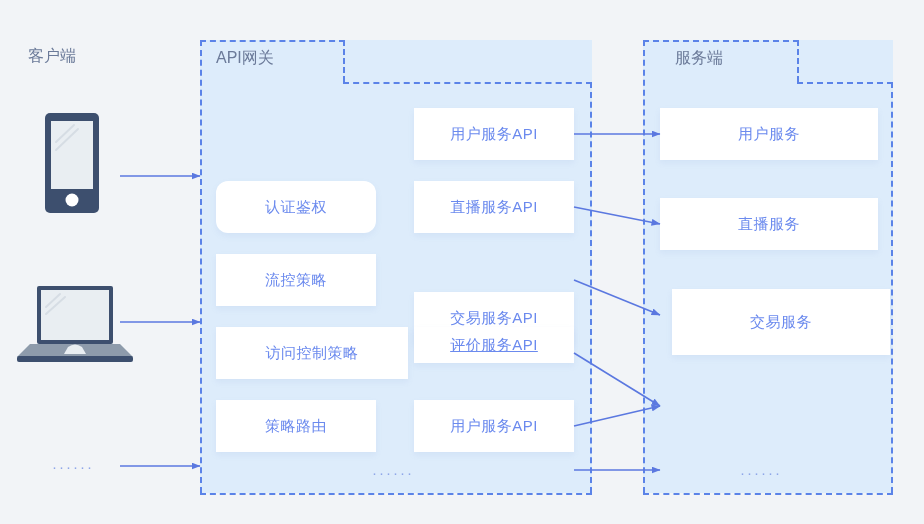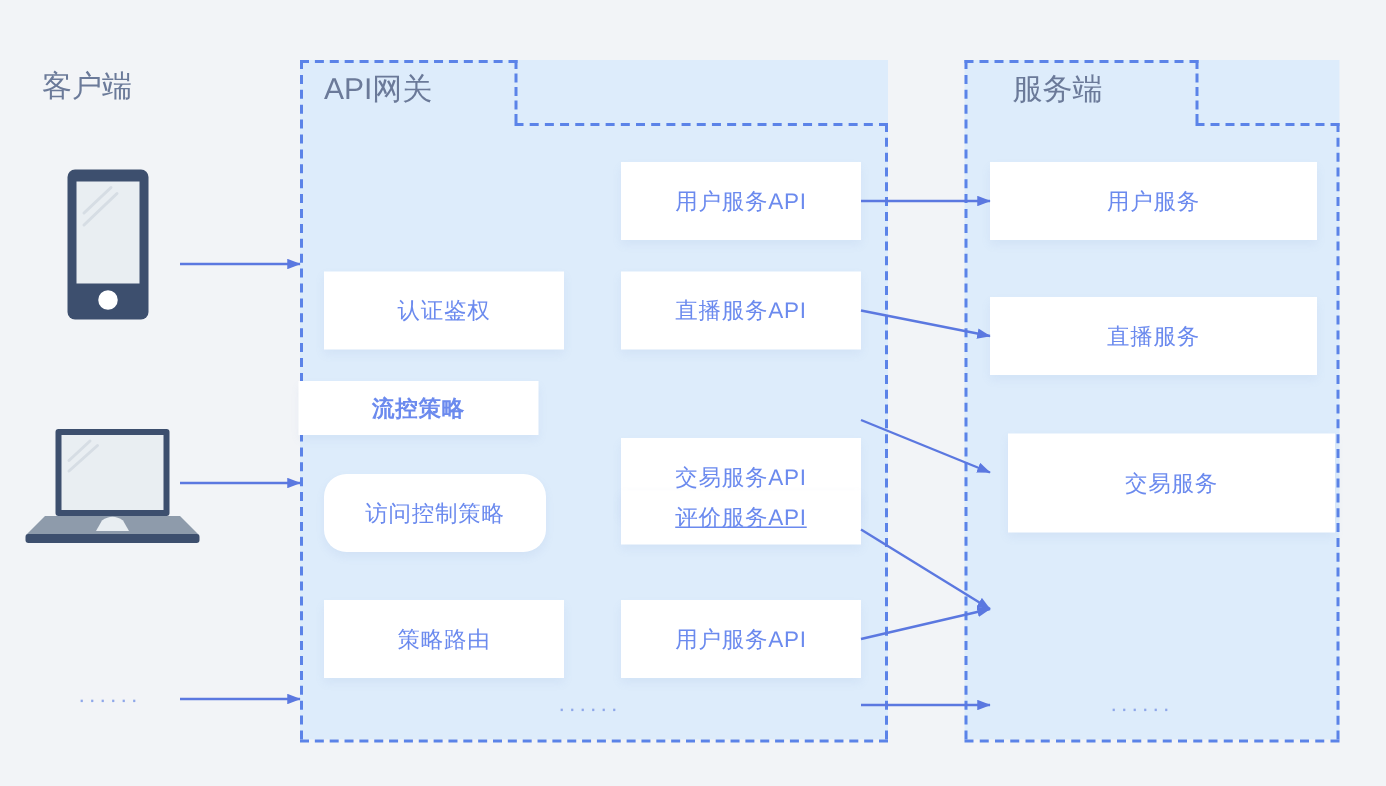--- a/index.html
+++ b/index.html
@@ -13,21 +13,21 @@
     height: 524px;
     background: #f2f4f7;
     font-family: "Liberation Sans", "DejaVu Sans", sans-serif;
     overflow: hidden;
   }
 
   
   .section-title {
     position: absolute;
     color: #6b7a99;
-    font-size: 20px;
+    font-size: 16px;
     line-height: 1;
     white-space: nowrap;
   }
   #title-client { left: 28px;  top: 48px; }
   #title-gateway { left: 216px; top: 50px; }
   #title-server  { left: 675px; top: 50px; }
 
   
   .panel {
     position: absolute;
@@ -137,27 +137,27 @@
         <line x1="30" y1="29" x2="49" y2="12"></line>
       </g>
       <path d="M14 59 L104 59 L117 72 L1 72 Z" fill="#8e9bab"></path>
       <path d="M52 62 q7 -5 14 0 l4 7 L48 69 Z" fill="#e9eef2"></path>
       <rect x="1" y="71" width="116" height="6" rx="2" ry="2" fill="#3d4f6e"></rect>
     </svg>
   </div>
 
   <div class="dots" style="left:52px; top:458px;">······</div>
 
-  <div class="node" style="left:216px; top:181px; width:160px; height:52px;">
+  <div class="node" style="left:216px; top:181px; width:160px; height:52px;border-radius:12px;">
     <span>认证鉴权</span>
   </div>
-  <div class="node" style="left:199px; top:254px; width:160px; height:36px;font-weight:bold;">
+  <div class="node" style="left:216px; top:254px; width:160px; height:52px;">
     <span>流控策略</span>
   </div>
-  <div class="node" style="left:216px; top:316px; width:148px; height:52px;border-radius:15px;">
+  <div class="node" style="left:216px; top:327px; width:192px; height:52px;">
     <span>访问控制策略</span>
   </div>
   <div class="node" style="left:216px; top:400px; width:160px; height:52px;">
     <span>策略路由</span>
   </div>
 
   <div class="node" style="left:414px; top:108px; width:160px; height:52px;text-align:center;">
     <span>用户服务API</span>
   </div>
   <div class="node" style="left:414px; top:181px; width:160px; height:52px;">

